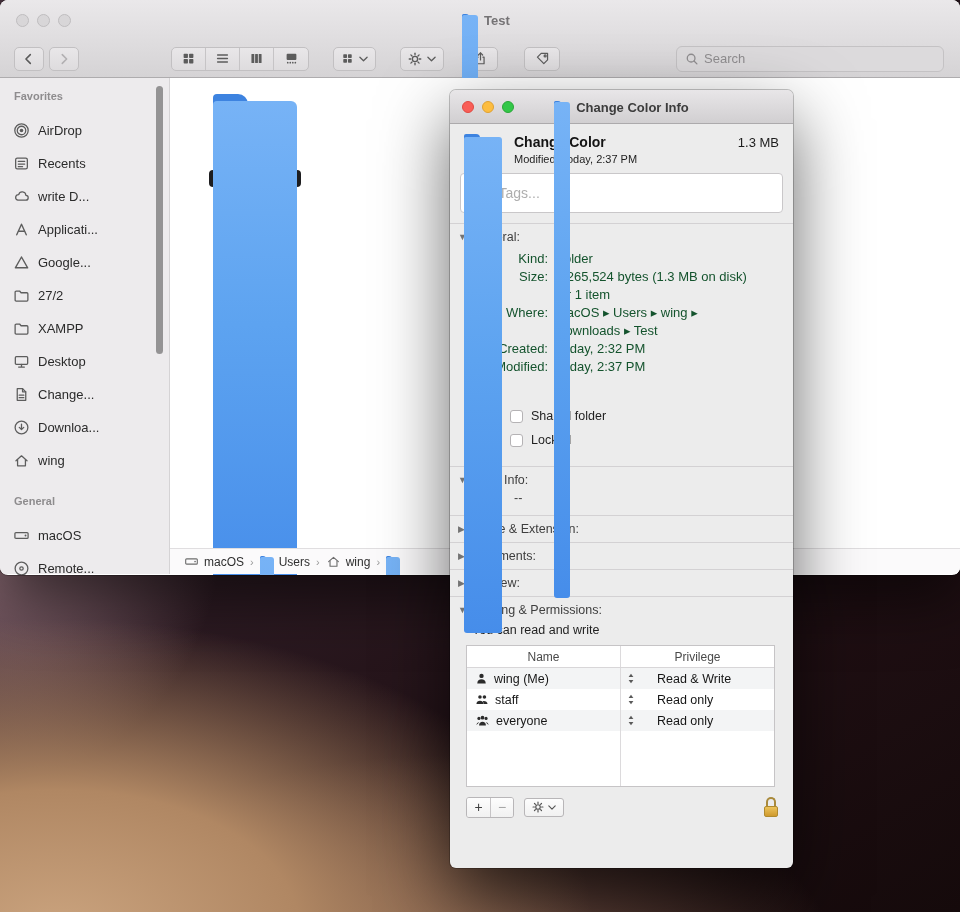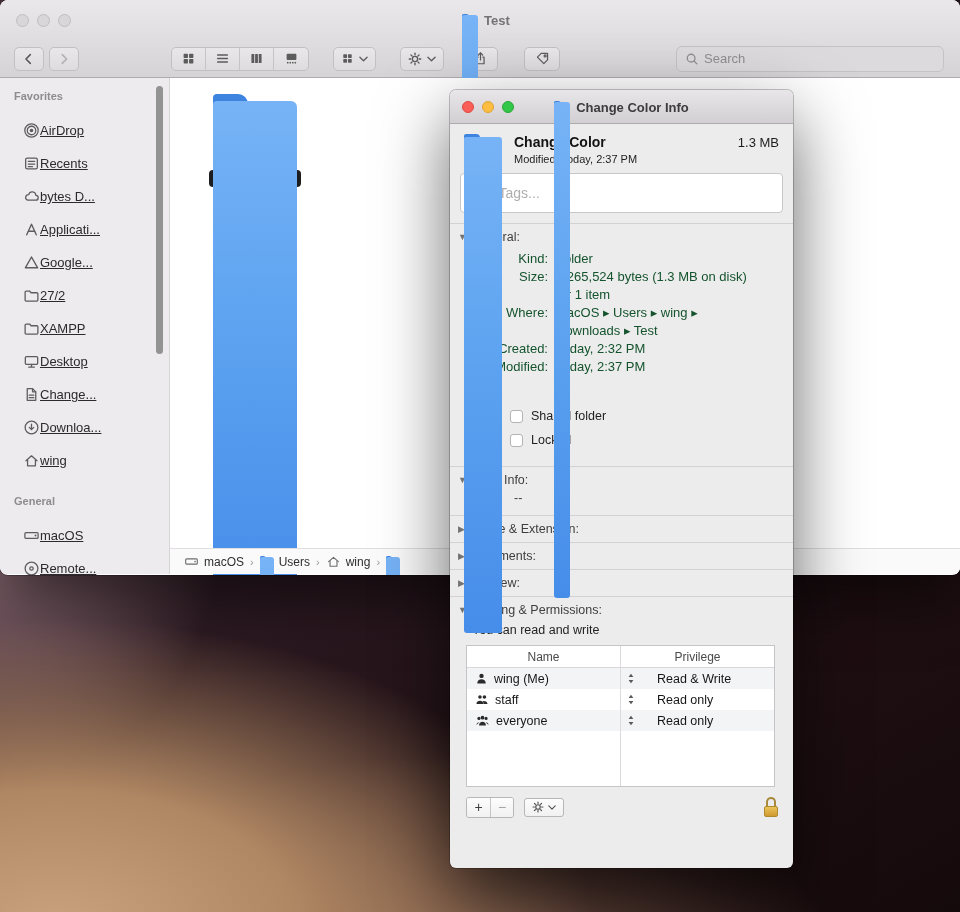--- a/index.html
+++ b/index.html
@@ -70,22 +70,22 @@
     background:#dcdadc; border:1px solid #c4c2c4; border-radius:6px;
     display:flex; align-items:center; gap:5px; padding:0 8px; }
   .searchbox input { border:none; background:transparent; outline:none; width:100%;
     font-size:13px; color:#444; font-family:inherit; }
   .searchbox input::placeholder { color:#8f8d8f; }
 
   .fbody { display:flex; height:496px; position:relative; }
   .sidebar { width:170px; background:#edebed; border-right:1px solid #d5d3d5;
     padding-top:12px; position:relative; flex:none; }
   .sb-header { font-size:11px; font-weight:700; color:#8e8c8e; padding:0 0 6px 14px; height:24px; }
-  .sb-item { height:33px; display:flex; align-items:center; padding-left:23px;
-    font-size:13px; color:#2b2b2b; cursor:default;text-decoration:underline; }
+  .sb-item { height:33px; display:flex; align-items:center; gap:8px; padding-left:13px;
+    font-size:13px; color:#2b2b2b; cursor:default; }
   .sb-devices { margin-top:18px; }
   .sb-scroll { position:absolute; right:6px; top:8px; width:7px; height:268px;
     border-radius:3.5px; background:rgba(40,40,40,.45); }
 
   .fcontent { flex:1; background:#fff; position:relative; }
   .fitem { position:absolute; left:42px; top:16px; width:86px; display:flex;
     flex-direction:column; align-items:center; }
   .fitem-label { margin-top:14px; background:#1d1d1f; color:#fff; font-size:12.5px;
     padding:1px 7px 2px; border-radius:4px; white-space:nowrap; }
   .pathbar { position:absolute; left:0; right:0; bottom:0; height:26px;
@@ -296,21 +296,21 @@
         <svg class="icn" width="17" height="17" viewBox="0 0 16 16" fill="none" stroke="#5d5d5d" stroke-width="1.2" stroke-linecap="round">
             <rect x="2.5" y="3" width="11" height="10" rx="1.5"></rect>
             <path d="M5 6 h6 M5 8.5 h6 M5 11 h4"></path>
           </svg>
         <span>Recents</span>
       </div>
       <div class="sb-item">
         <svg class="icn" width="17" height="17" viewBox="0 0 16 16" fill="none" stroke="#5d5d5d" stroke-width="1.2" stroke-linejoin="round">
             <path d="M4.5 11.5 h7.4 a2.3 2.3 0 0 0 .2-4.6 A3.4 3.4 0 0 0 5.4 6.2 A2.7 2.7 0 0 0 4.5 11.5 Z"></path>
           </svg>
-        <span>bytes D...</span>
+        <span>write D...</span>
       </div>
       <div class="sb-item">
         <svg class="icn" width="17" height="17" viewBox="0 0 16 16" fill="none" stroke="#5d5d5d" stroke-width="1.3" stroke-linecap="round" stroke-linejoin="round">
             <path d="M3.5 13 L8 3 L12.5 13"></path>
             <path d="M5.2 9.6 H10.8"></path>
           </svg>
         <span>Applicati...</span>
       </div>
       <div class="sb-item">
         <svg class="icn" width="17" height="17" viewBox="0 0 16 16" fill="none" stroke="#5d5d5d" stroke-width="1.3" stroke-linejoin="round">

